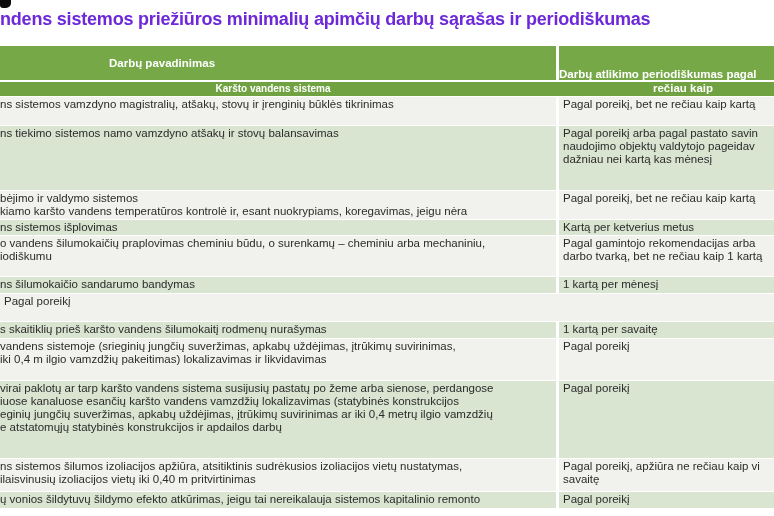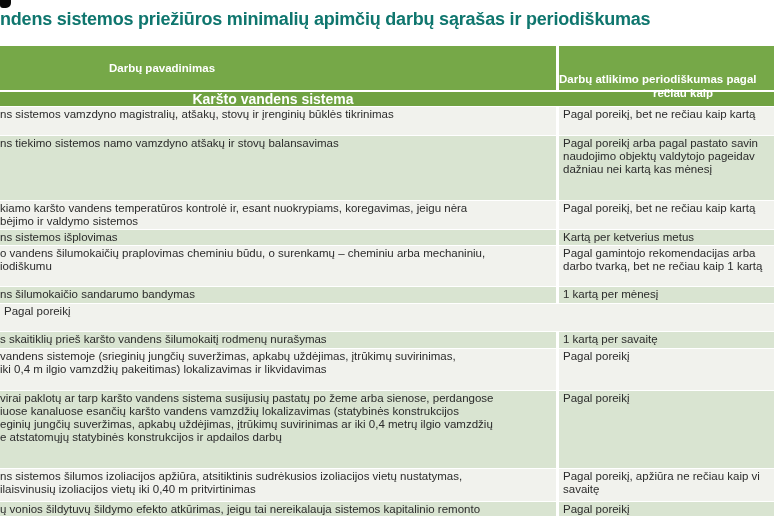--- a/index.html
+++ b/index.html
@@ -9,46 +9,46 @@
     font-family:"Liberation Sans", sans-serif;
     -webkit-font-smoothing:antialiased;
   }
   
   .corner-mark{
     position:absolute;left:0;top:0;width:11px;height:8px;
     background:#0a0a0a;border-radius:0 0 5px 3px;
   }
   .page-title{
     position:absolute;left:0;top:9px;
-    font-size:18px;font-weight:bold;color:#0f766e;
+    font-size:18px;font-weight:bold;color:#6d28d9;
     letter-spacing:-0.2px;white-space:nowrap;
   }
   .table{
     position:absolute;left:0;top:46px;width:774px;
   }
   .head-row{
-    display:flex;height:44px;
+    display:flex;height:34px;
     background:var(--header-green,#76A848);
     color:#ffffff;font-weight:bold;font-size:11.5px;
   }
   .head-c1{
     box-sizing:border-box;width:559px;border-right:3px solid #ffffff;
     display:flex;align-items:center;justify-content:center;
   }
   .head-c1 span{position:relative;left:-116px;white-space:nowrap;}
   .head-c2{
     flex:1;display:flex;flex-direction:column;justify-content:center;
     line-height:14px;overflow:visible;
   }
   .head-c2 .l1{white-space:nowrap;margin-top:36px;}
   .head-c2 .l2{white-space:nowrap;padding-left:94px;}
   .section-row{
     height:14px;margin-top:2px;
     background:var(--section-green,#70A242);
-    color:#ffffff;font-weight:bold;font-size:14px;line-height:14px;
+    color:#ffffff;font-weight:bold;font-size:10px;line-height:14px;
     text-align:center;
   }
   .section-row span{position:relative;left:-114px;white-space:nowrap;}
   .rows .row{
     display:flex;border-top:1px solid #ffffff;
   }
   .rows .row.w{background:var(--row-white,#F1F2ED);}
   .rows .row.g{background:var(--row-green,#D9E4D1);}
   .cell{box-sizing:border-box;padding:1px 0;}
   .c1{width:559px;border-right:3px solid #ffffff;overflow:hidden;padding-right:8px;}
@@ -106,22 +106,22 @@
           <div class="line">ns tiekimo sistemos namo vamzdyno atšakų ir stovų balansavimas</div>
         </div>
         <div class="cell c2">
           <div class="line">Pagal poreikį arba pagal pastato savin</div>
           <div class="line">naudojimo objektų valdytojo pageidav</div>
           <div class="line">dažniau nei kartą kas mėnesį</div>
         </div>
       </div>
       <div class="row w">
         <div class="cell c1">
+          <div class="line">bėjimo ir valdymo sistemos</div>
           <div class="line">kiamo karšto vandens temperatūros kontrolė ir, esant nuokrypiams, koregavimas, jeigu nėra</div>
-          <div class="line">bėjimo ir valdymo sistemos</div>
         </div>
         <div class="cell c2">
           <div class="line">Pagal poreikį, bet ne rečiau kaip kartą</div>
         </div>
       </div>
       <div class="row g">
         <div class="cell c1">
           <div class="line">ns sistemos išplovimas</div>
         </div>
         <div class="cell c2">

